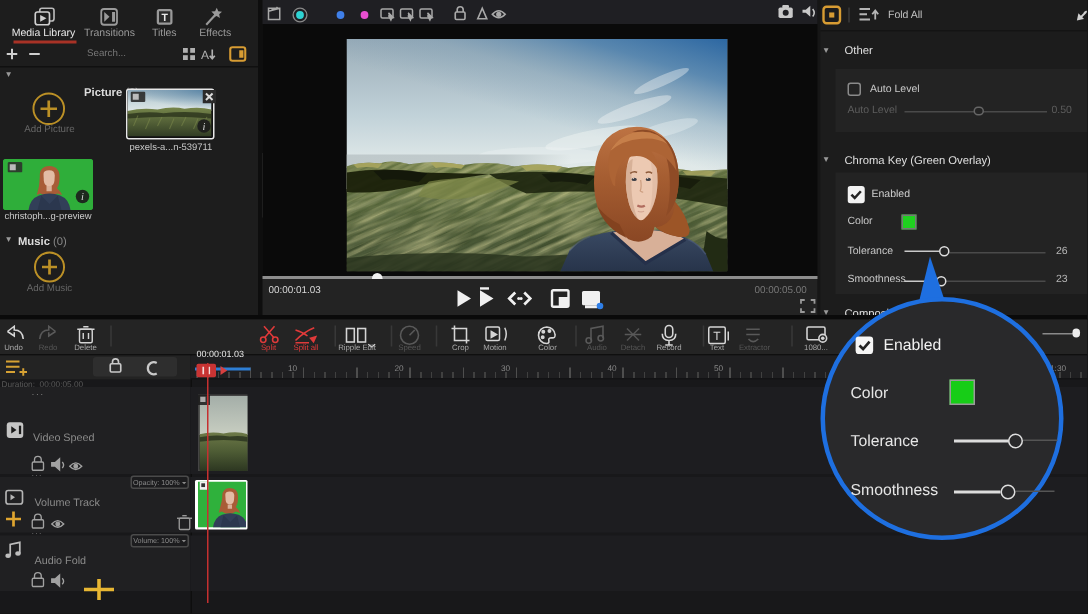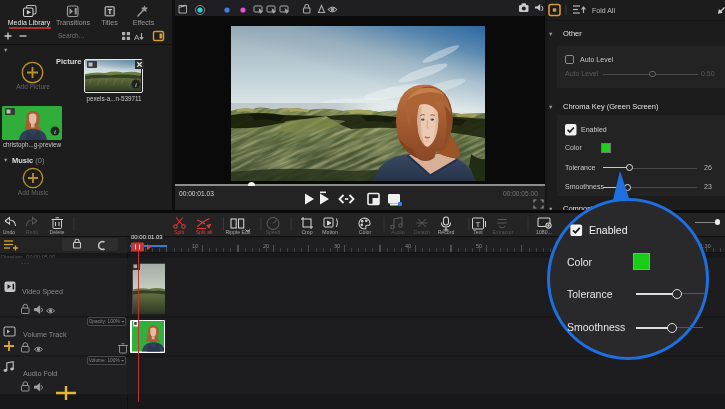--- a/index.html
+++ b/index.html
@@ -341,21 +341,21 @@
 <div class="txt" style="left:563px;top:29px;font-size:7.5px;color:#e0e0e0;">Other</div>
 <div class="abs" style="left:557px;top:46px;width:168px;height:42px;background:#232323;"></div>
 <div class="abs" style="left:565px;top:55px;width:9px;height:9px;border:1.2px solid #8a8a8a;border-radius:2px;"></div>
 <div class="txt" style="left:580px;top:55.5px;font-size:7px;color:#c8c8c8;">Auto Level</div>
 <div class="txt" style="left:565px;top:70px;font-size:7px;color:#5c5c5c;">Auto Level</div>
 <div class="abs" style="left:603px;top:73.5px;width:95px;height:1px;background:#4a4a4a;"></div>
 <div class="abs" style="left:649px;top:70.5px;width:6.5px;height:6.5px;border-radius:50%;border:1px solid #666;background:#232323;"></div>
 <div class="txt" style="left:701px;top:70px;font-size:7px;color:#5c5c5c;">0.50</div>
 
 <div class="txt" style="left:548px;top:104px;font-size:5.5px;color:#999;">▼</div>
-<div class="txt" style="left:563px;top:101.5px;font-size:7.5px;color:#e0e0e0;">Chroma Key (Green Screen)</div>
+<div class="txt" style="left:563px;top:101.5px;font-size:7.5px;color:#e0e0e0;">Chroma Key (Green Overlay)</div>
 <div class="abs" style="left:557px;top:115px;width:168px;height:81px;background:#232323;"></div>
 <svg class="abs" style="left:565px;top:124px;" width="12" height="12" viewBox="0 0 12 12">
   <rect width="11.5" height="11.5" rx="2" fill="#f2f2f2"></rect>
   <path d="M2.6 5.8 L4.8 8 L8.9 3.5" stroke="#232323" stroke-width="1.7" fill="none"></path>
 </svg>
 <div class="txt" style="left:581px;top:126px;font-size:7px;color:#d0d0d0;">Enabled</div>
 <div class="txt" style="left:565px;top:144px;font-size:7px;color:#c8c8c8;">Color</div>
 <div class="abs" style="left:601px;top:143px;width:10px;height:10px;background:#1fd11f;border:1px solid #777;"></div>
 <div class="txt" style="left:565px;top:163.5px;font-size:7px;color:#c8c8c8;">Tolerance</div>
 <div class="abs" style="left:603px;top:167px;width:24px;height:1.4px;background:#c9c9c9;"></div>

